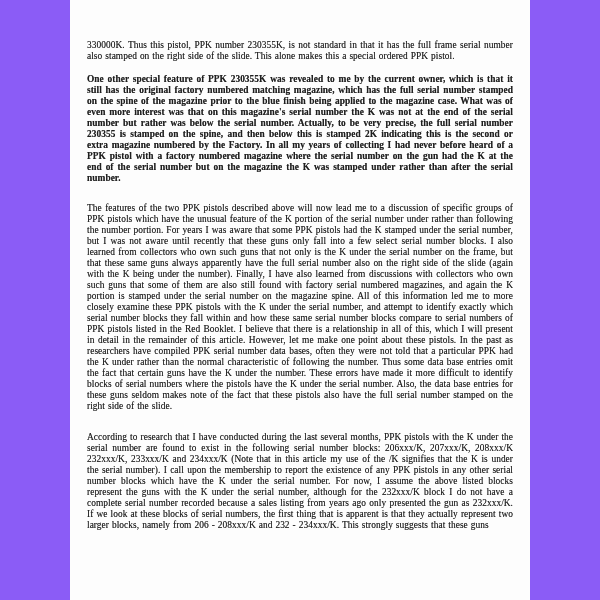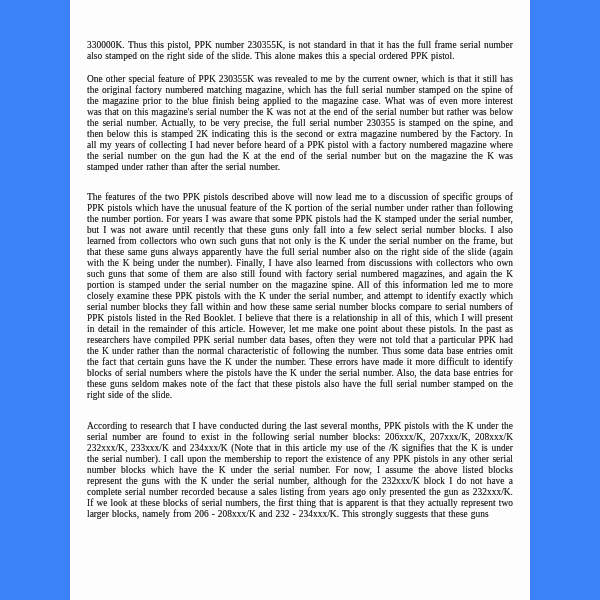--- a/index.html
+++ b/index.html
@@ -4,21 +4,21 @@
 <style>
   html, body {
     margin: 0;
     padding: 0;
     background: #ffffff;
   }
   .canvas {
     position: relative;
     width: 600px;
     height: 600px;
-    background: #3b82f6;
+    background: #8b5cf6;
     overflow: hidden;
   }
   .page {
     position: absolute;
     left: 70px;
     top: 0;
     width: 460px;
     height: 600px;
     background: #fdfdfd;
   }
@@ -31,21 +31,21 @@
     font-size: 9.4px;
     line-height: 11px;
     color: #1f1f1f;
     text-align: justify;
     word-spacing: 0.6px;
     letter-spacing: 0.05px;
     text-shadow: 0 0 0.4px rgba(20,20,20,0.55);
   }
   .para { margin: 0; }
   .para.p1 { margin-bottom: 12px; }
-  .para.p2 { margin-bottom: 19px; }
+  .para.p2 { margin-bottom: 19px; font-weight: bold; }
   .para.p3 { margin-bottom: 20px; }
   .para.p4 { margin-bottom: 16px; }
 </style>
 </head>
 <body>
 
 <div class="canvas">
   <div class="page">
     <div class="text-block">
       <p class="para p1">330000K. Thus this pistol, PPK number 230355K, is not standard in that it has the full frame serial number also stamped on the right side of the slide. This alone makes this a special ordered PPK pistol.</p>

